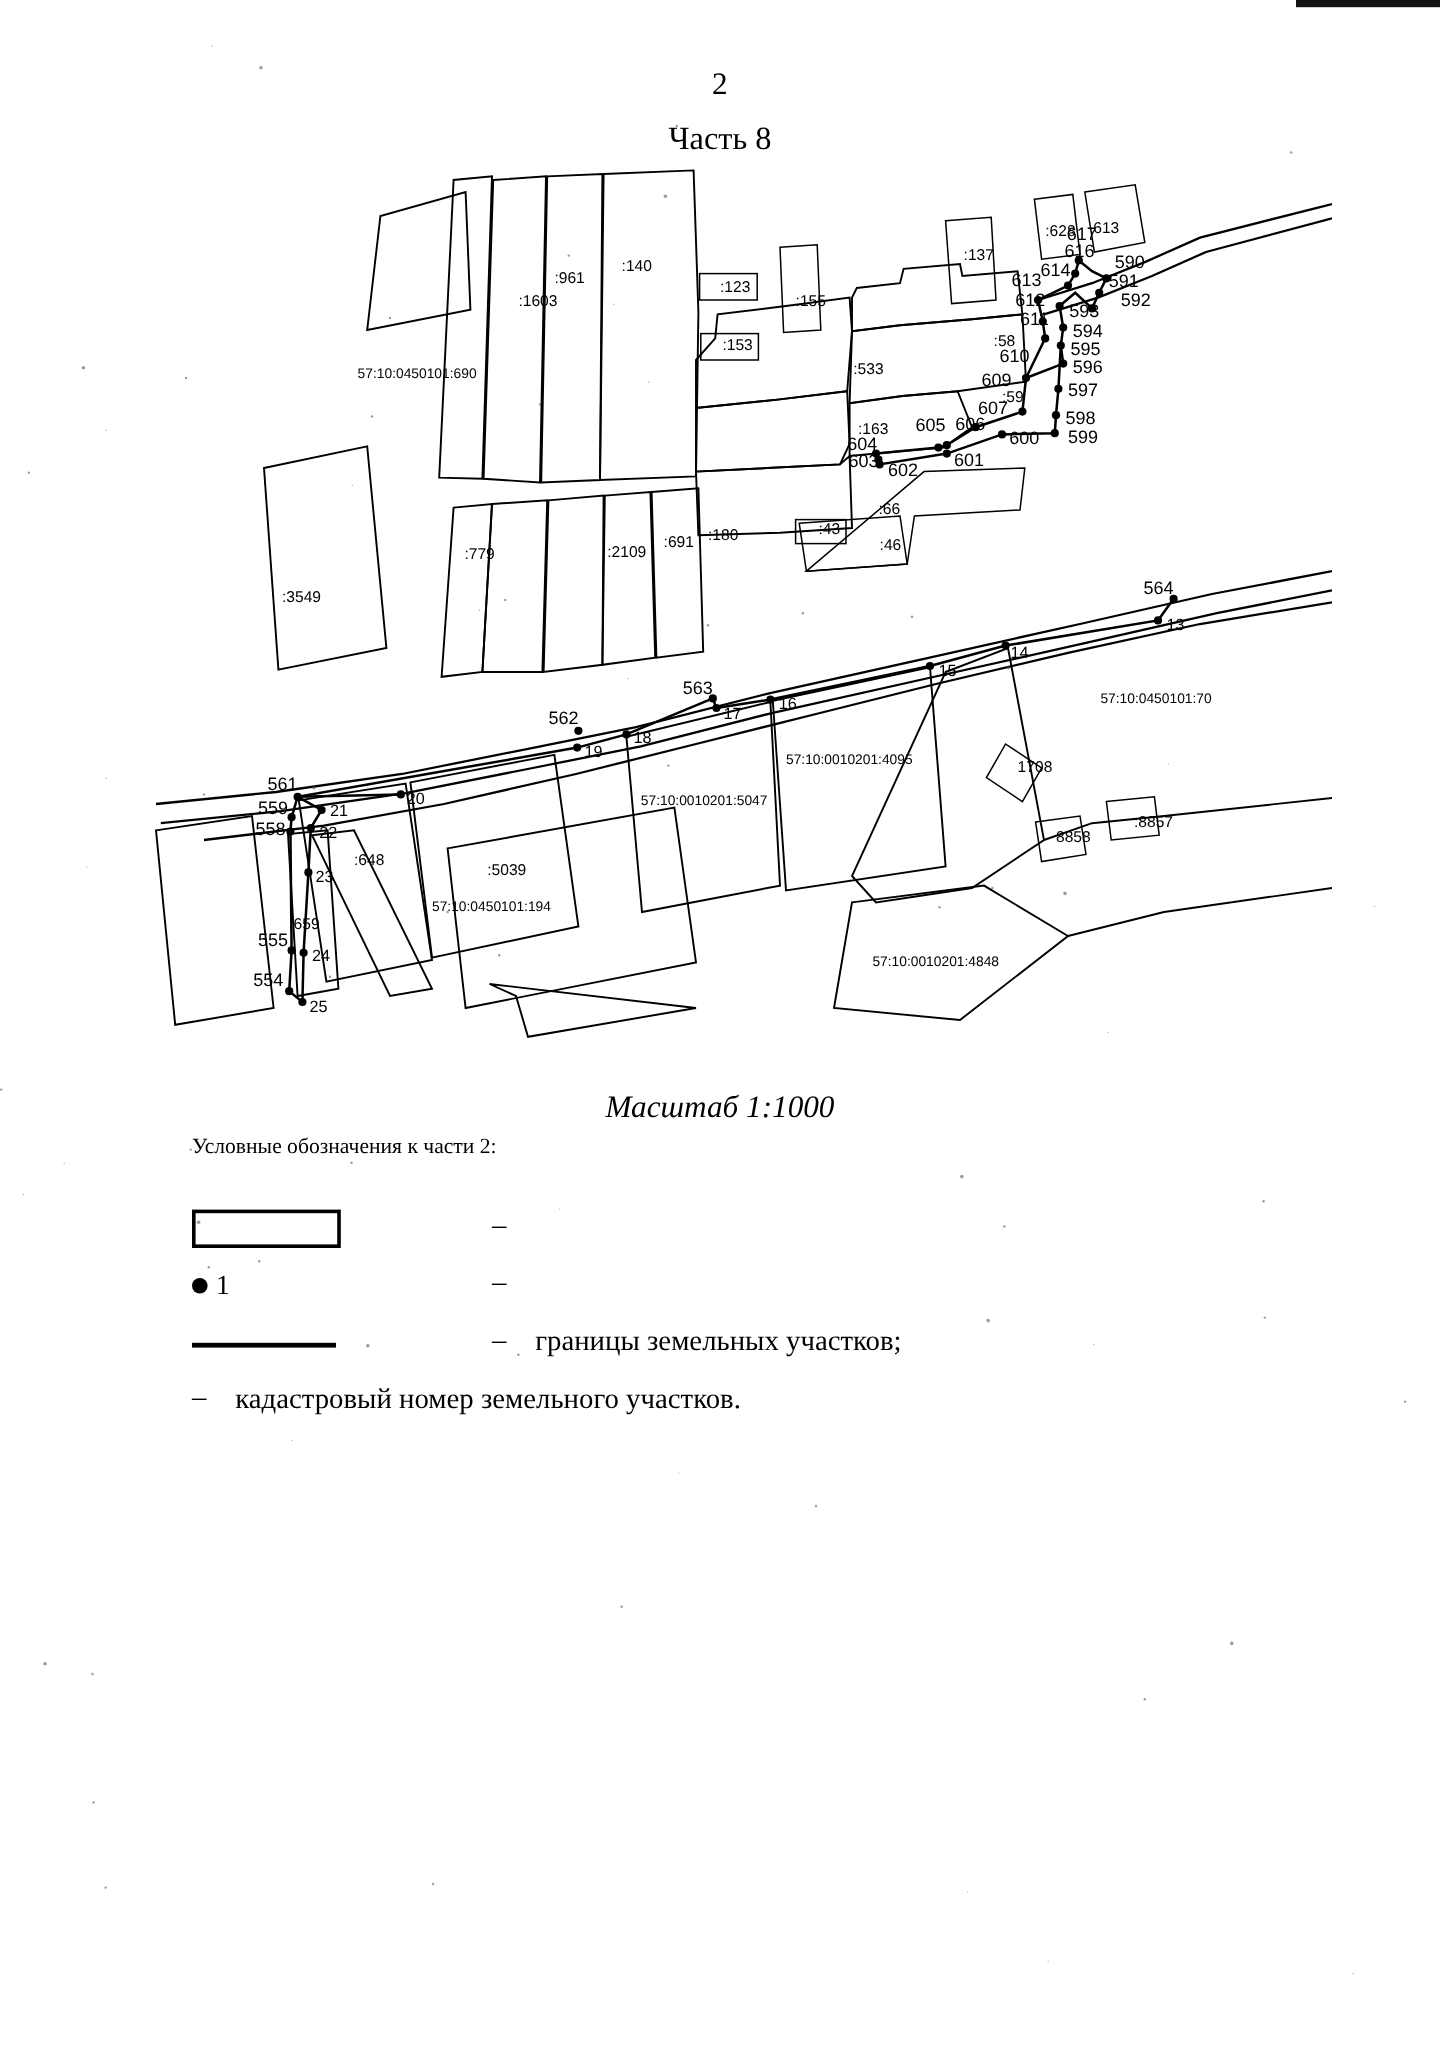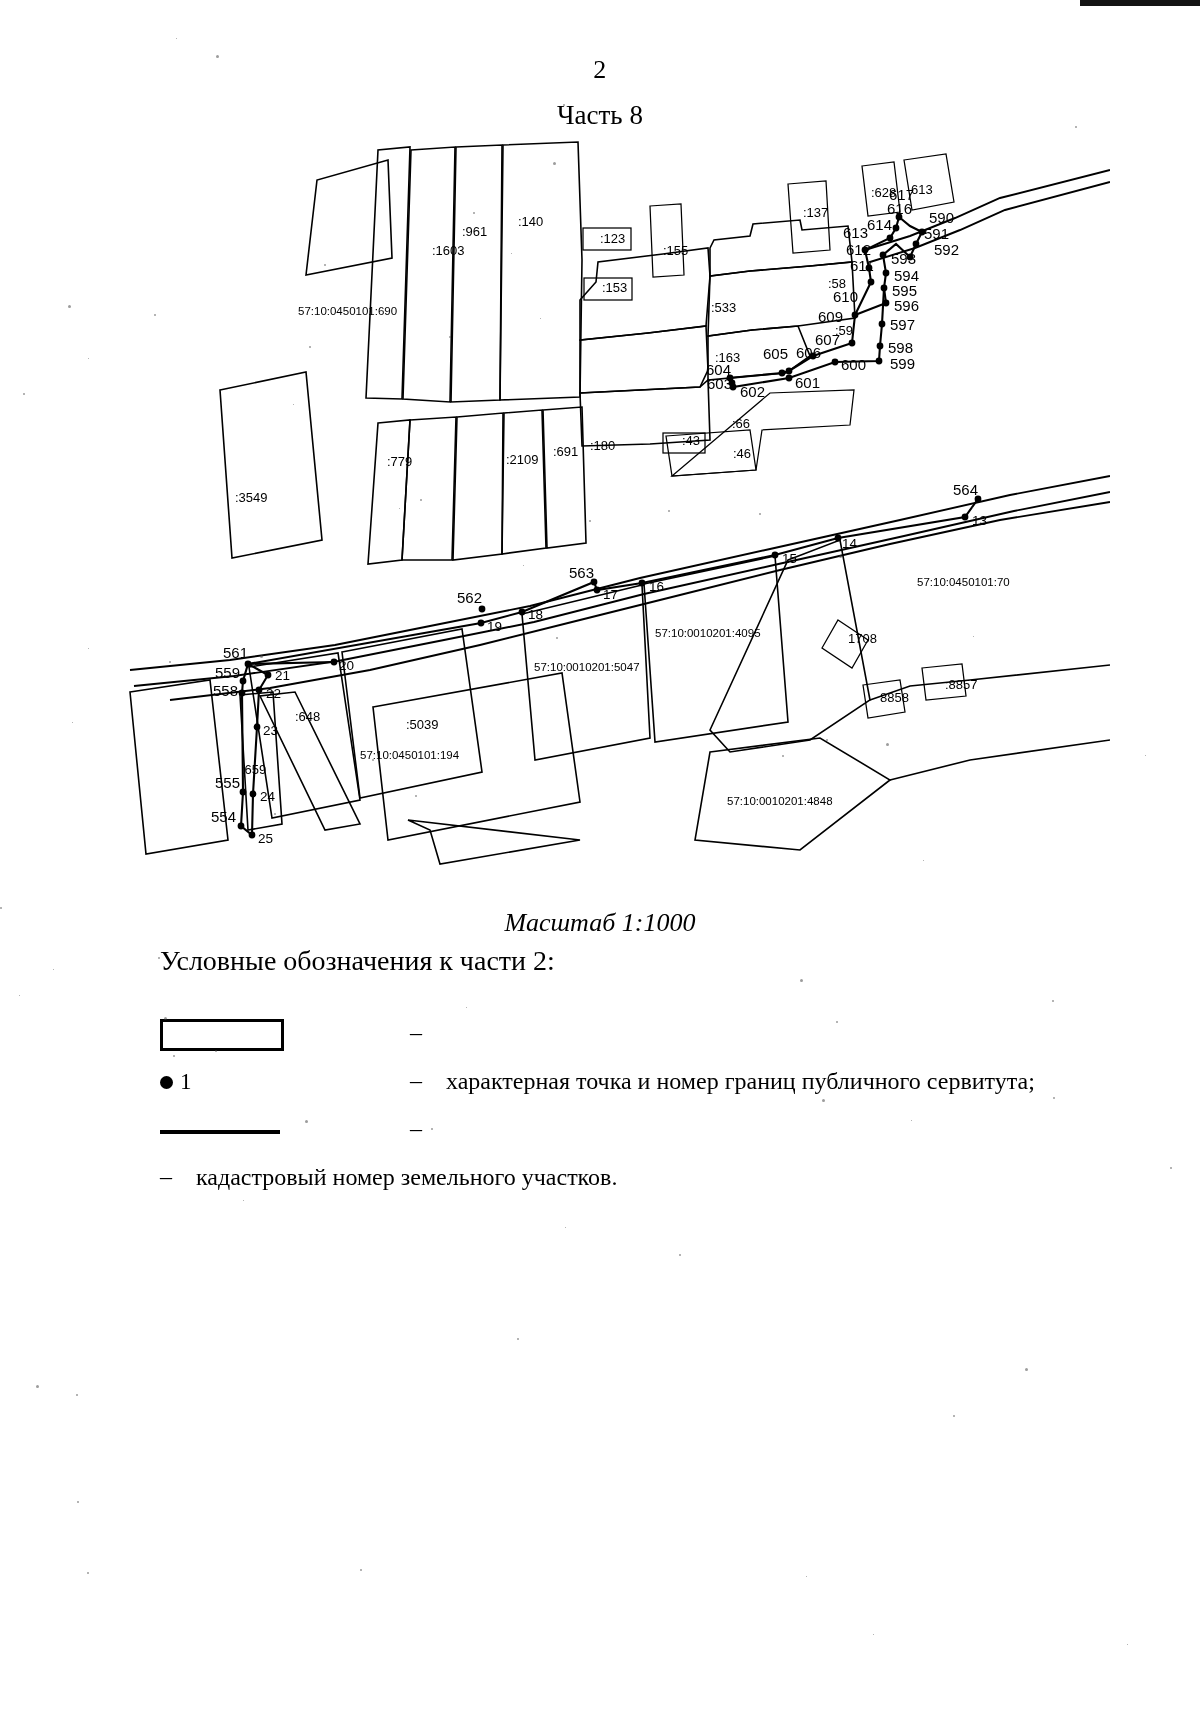--- a/index.html
+++ b/index.html
@@ -70,21 +70,21 @@
   }
 
   
   .legend {
     position: absolute;
     top: 945px;
     left: 160px;
     width: 960px;
   }
   .legend-heading {
-    font-size: 28px;
+    font-size: 18px;
     margin-bottom: 40px;
   }
   .legend-row {
     display: flex;
     align-items: flex-start;
     margin-bottom: 14px;
   }
   .legend-symbol {
     width: 250px;
     flex: 0 0 250px;
@@ -395,28 +395,28 @@
   </div>
 
   <div class="legend-row">
     <div class="legend-symbol">
       <span class="sym-point">
         <span class="sym-point-dot"></span>
         <span class="sym-point-num">1</span>
       </span>
     </div>
     <div class="legend-dash">–</div>
-    <div class="legend-text">характерная точка и номер границ публичного сервитута;</div>
   </div>
 
   <div class="legend-row">
     <div class="legend-symbol">
       <div class="sym-parcel-line"></div>
     </div>
     <div class="legend-dash">–</div>
+    <div class="legend-text">границы земельных участков;</div>
   </div>
 
   <div class="legend-row">
     <div class="legend-dash">–</div>
     <div class="legend-text">кадастровый номер земельного участков.</div>
   </div>
 </div>
 
 <div class="speck" style="width: 2px; height: 2px; left: 953px; top: 1415px;"></div>
 <div class="speck" style="width: 3px; height: 3px; left: 68px; top: 305px;"></div>

